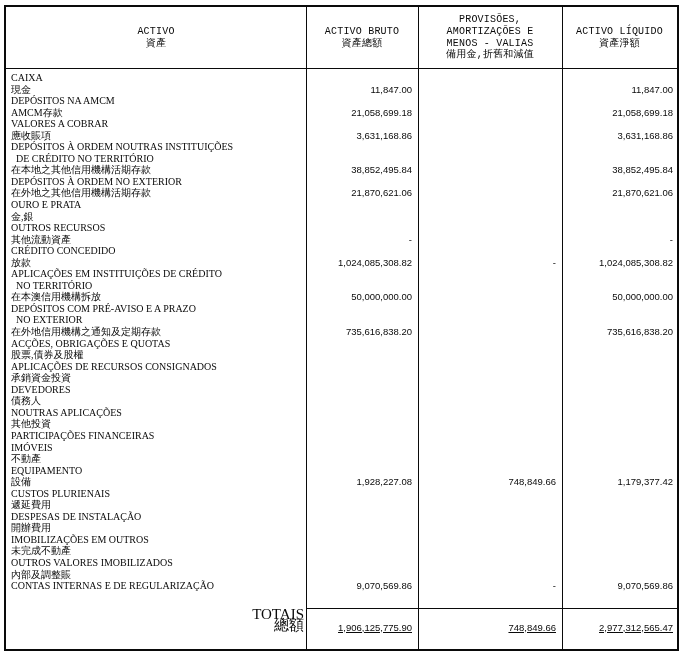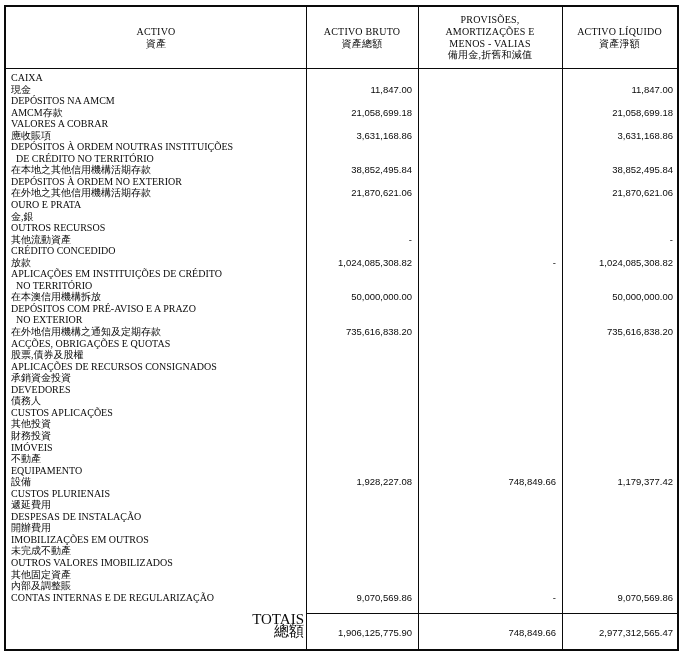--- a/index.html
+++ b/index.html
@@ -7,39 +7,39 @@
               font-family:"Liberation Serif", serif; overflow:hidden; }
   .sheet { position:absolute; left:4px; top:5px; width:675px; height:646px;
            border:2px solid #0a0a0a; display:flex; flex-direction:column; }
   .sheet .vline { position:absolute; top:0; bottom:0; width:1px; background:#0a0a0a; }
   .vl1 { left:300px; } .vl2 { left:412px; } .vl3 { left:556px; }
 
   
   .thead { display:grid; grid-template-columns:300px 112px 144px 1fr;
            height:62px; border-bottom:1px solid #0a0a0a; flex:0 0 auto; }
   .hcell { display:flex; flex-direction:column; justify-content:center; align-items:center;
-           text-align:center; font-size:10px; line-height:11.6px; letter-spacing:.2px; }
+           text-align:center; font-size:10px; line-height:11.6px; letter-spacing:.2px;font-family:Liberation Mono, monospace; }
   .hline { white-space:pre; }
 
   
   .tbody { flex:1 1 auto; display:flex; flex-direction:column; padding-top:3px; overflow:hidden; }
   .trow { display:grid; grid-template-columns:300px 112px 144px 1fr; }
   .label-cell { padding-left:5px; }
   .lbl-line { font-size:10px; line-height:11.55px; white-space:pre; }
   .num-cell { display:flex; justify-content:flex-end; align-items:flex-end;
               padding-right:6px; }
   .num-cell.last { padding-right:4px; }
   .num { font-family:"Liberation Sans", sans-serif; font-size:9.5px; line-height:11.55px; }
 
   
   .tfoot { display:grid; grid-template-columns:300px 112px 144px 1fr; flex:1 1 auto; }
   .tcell-label { text-align:right; padding-right:2px; padding-top:1px;
                  font-size:15px; line-height:11.55px; }
   .tcell-num { border-top:1.5px solid #0a0a0a; display:flex; justify-content:flex-end;
-               align-items:flex-start; padding-top:13px; padding-right:6px; }
+               align-items:flex-start; padding-top:13px; padding-right:6px;text-decoration:underline; }
   .tcell-num.last { padding-right:4px; }
 </style>
 </head>
 <body>
 
 <div class="sheet">
 
   <div class="vline vl1"></div>
   <div class="vline vl2"></div>
   <div class="vline vl3"></div>
@@ -259,36 +259,36 @@
         </div>
         <div class="num-cell">
           <span class="num"></span>
         </div>
         <div class="num-cell last">
           <span class="num"></span>
         </div>
       </div>
       <div class="trow">
         <div class="label-cell">
-          <div class="lbl-line">CUSTOS APLICAÇÕES</div>
+          <div class="lbl-line">NOUTRAS APLICAÇÕES</div>
           <div class="lbl-line">其他投資</div>
         </div>
         <div class="num-cell">
           <span class="num"></span>
         </div>
         <div class="num-cell">
           <span class="num"></span>
         </div>
         <div class="num-cell last">
           <span class="num"></span>
         </div>
       </div>
       <div class="trow">
         <div class="label-cell">
-          <div class="lbl-line">財務投資</div>
+          <div class="lbl-line">PARTICIPAÇÕES FINANCEIRAS</div>
         </div>
         <div class="num-cell">
           <span class="num"></span>
         </div>
         <div class="num-cell">
           <span class="num"></span>
         </div>
         <div class="num-cell last">
           <span class="num"></span>
         </div>
@@ -364,21 +364,20 @@
         <div class="num-cell">
           <span class="num"></span>
         </div>
         <div class="num-cell last">
           <span class="num"></span>
         </div>
       </div>
       <div class="trow">
         <div class="label-cell">
           <div class="lbl-line">OUTROS VALORES IMOBILIZADOS</div>
-          <div class="lbl-line">其他固定資產</div>
         </div>
         <div class="num-cell">
           <span class="num"></span>
         </div>
         <div class="num-cell">
           <span class="num"></span>
         </div>
         <div class="num-cell last">
           <span class="num"></span>
         </div>

